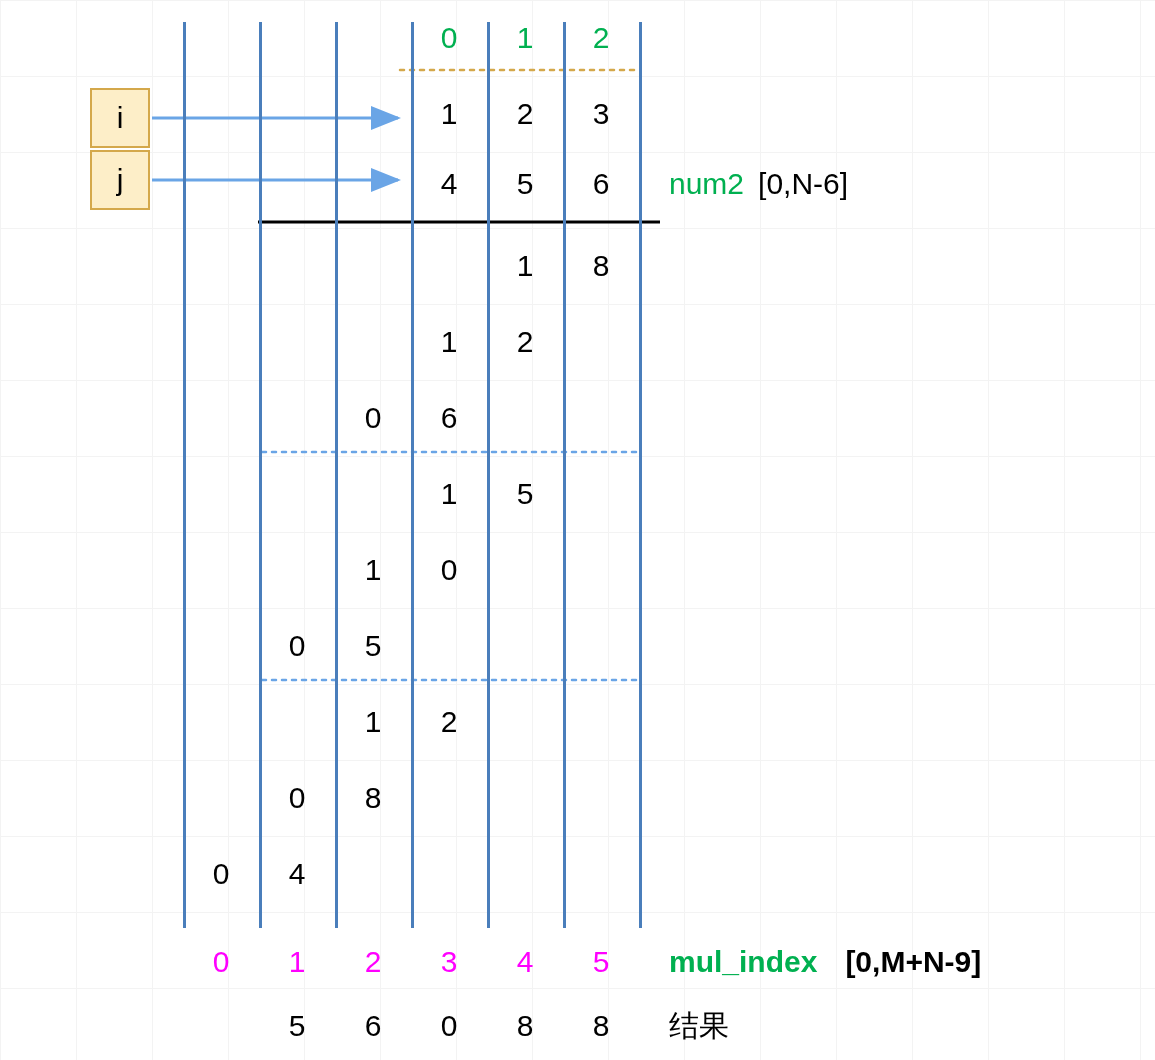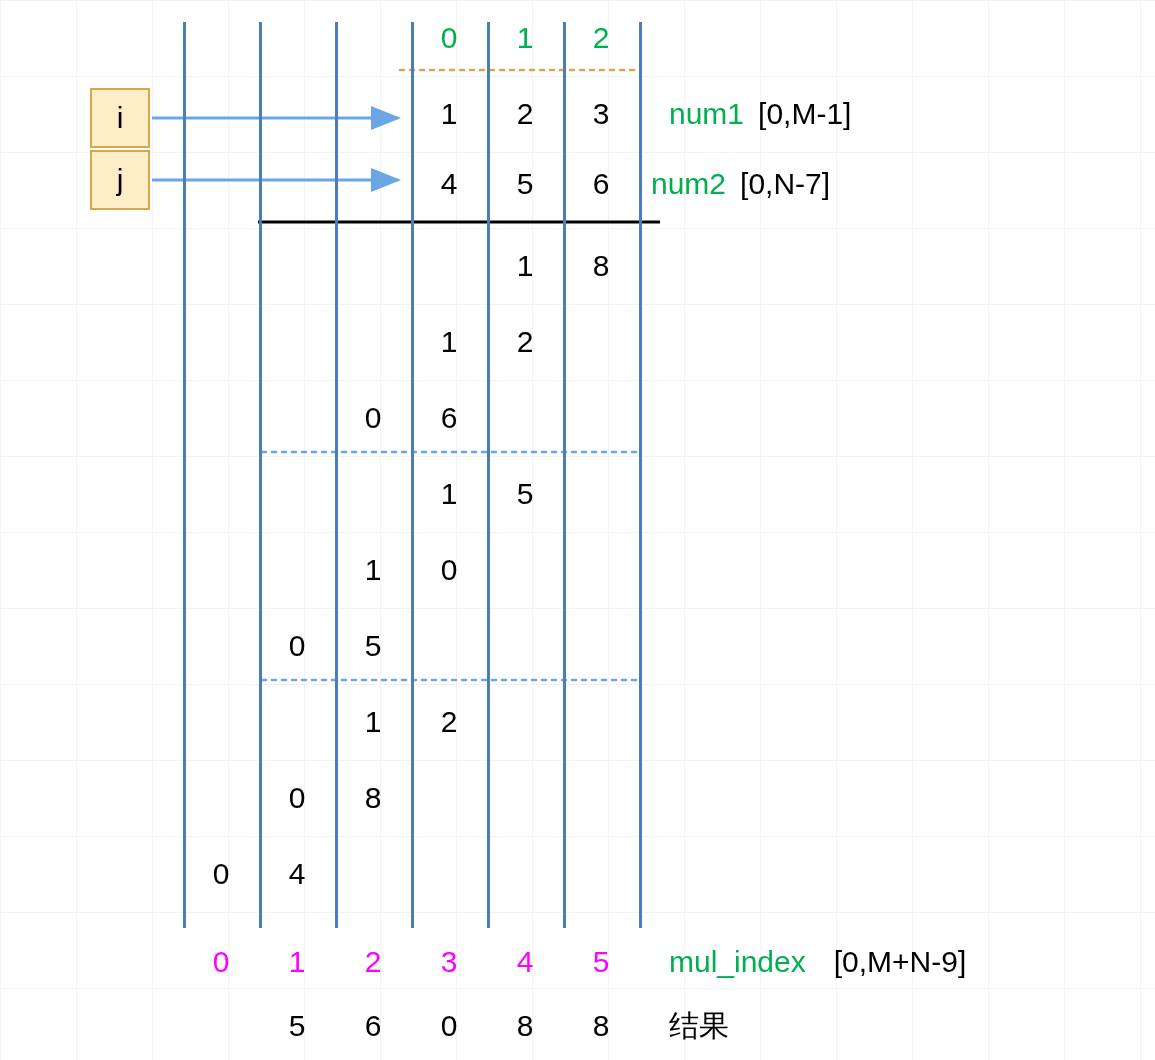--- a/index.html
+++ b/index.html
@@ -93,33 +93,28 @@
   <div class="vline" style="left:563px; top:22px; height:906px;"></div>
   <div class="vline" style="left:639px; top:22px; height:906px;"></div>
 
   <div class="cell green" style="left:411px; top:0px;">0</div>
   <div class="cell green" style="left:487px; top:0px;">1</div>
   <div class="cell green" style="left:563px; top:0px;">2</div>
 
   <div class="cell" style="left:411px; top:76px;">1</div>
   <div class="cell" style="left:487px; top:76px;">2</div>
   <div class="cell" style="left:563px; top:76px;">3</div>
-  <div class="label" style="left:669px; top:76px;">
-    <span class="green">num1</span>
-    <span style="width:14px;"></span>
-    <span>[0,M-1]</span>
-  </div>
 
   <div class="cell" style="left:411px; top:146px;">4</div>
   <div class="cell" style="left:487px; top:146px;">5</div>
   <div class="cell" style="left:563px; top:146px;">6</div>
-  <div class="label" style="left:651px; top:146px;">
+  <div class="label" style="left:669px; top:146px;">
     <span class="green">num2</span>
     <span style="width:14px;"></span>
-    <span>[0,N-7]</span>
+    <span>[0,N-6]</span>
   </div>
 
   <div id="partials">
       <div class="cell" style="left: 487px; top: 228px;">1</div>
       <div class="cell" style="left: 563px; top: 228px;">8</div>
       <div class="cell" style="left: 411px; top: 304px;">1</div>
       <div class="cell" style="left: 487px; top: 304px;">2</div>
       <div class="cell" style="left: 335px; top: 380px;">0</div>
       <div class="cell" style="left: 411px; top: 380px;">6</div>
       <div class="cell" style="left: 411px; top: 456px;">1</div>
@@ -135,21 +130,21 @@
       <div class="cell" style="left: 183px; top: 836px;">0</div>
       <div class="cell" style="left: 259px; top: 836px;">4</div>
     </div>
 
   <div class="cell magenta" style="left:183px; top:924px;">0</div>
   <div class="cell magenta" style="left:259px; top:924px;">1</div>
   <div class="cell magenta" style="left:335px; top:924px;">2</div>
   <div class="cell magenta" style="left:411px; top:924px;">3</div>
   <div class="cell magenta" style="left:487px; top:924px;">4</div>
   <div class="cell magenta" style="left:563px; top:924px;">5</div>
-  <div class="label" style="left:669px; top:924px;">
+  <div class="label" style="left:669px; top:924px;font-weight:bold;">
     <span class="green">mul_index</span>
     <span style="width:28px;"></span>
     <span>[0,M+N-9]</span>
   </div>
 
   <div class="cell" style="left:259px; top:988px;">5</div>
   <div class="cell" style="left:335px; top:988px;">6</div>
   <div class="cell" style="left:411px; top:988px;">0</div>
   <div class="cell" style="left:487px; top:988px;">8</div>
   <div class="cell" style="left:563px; top:988px;">8</div>

